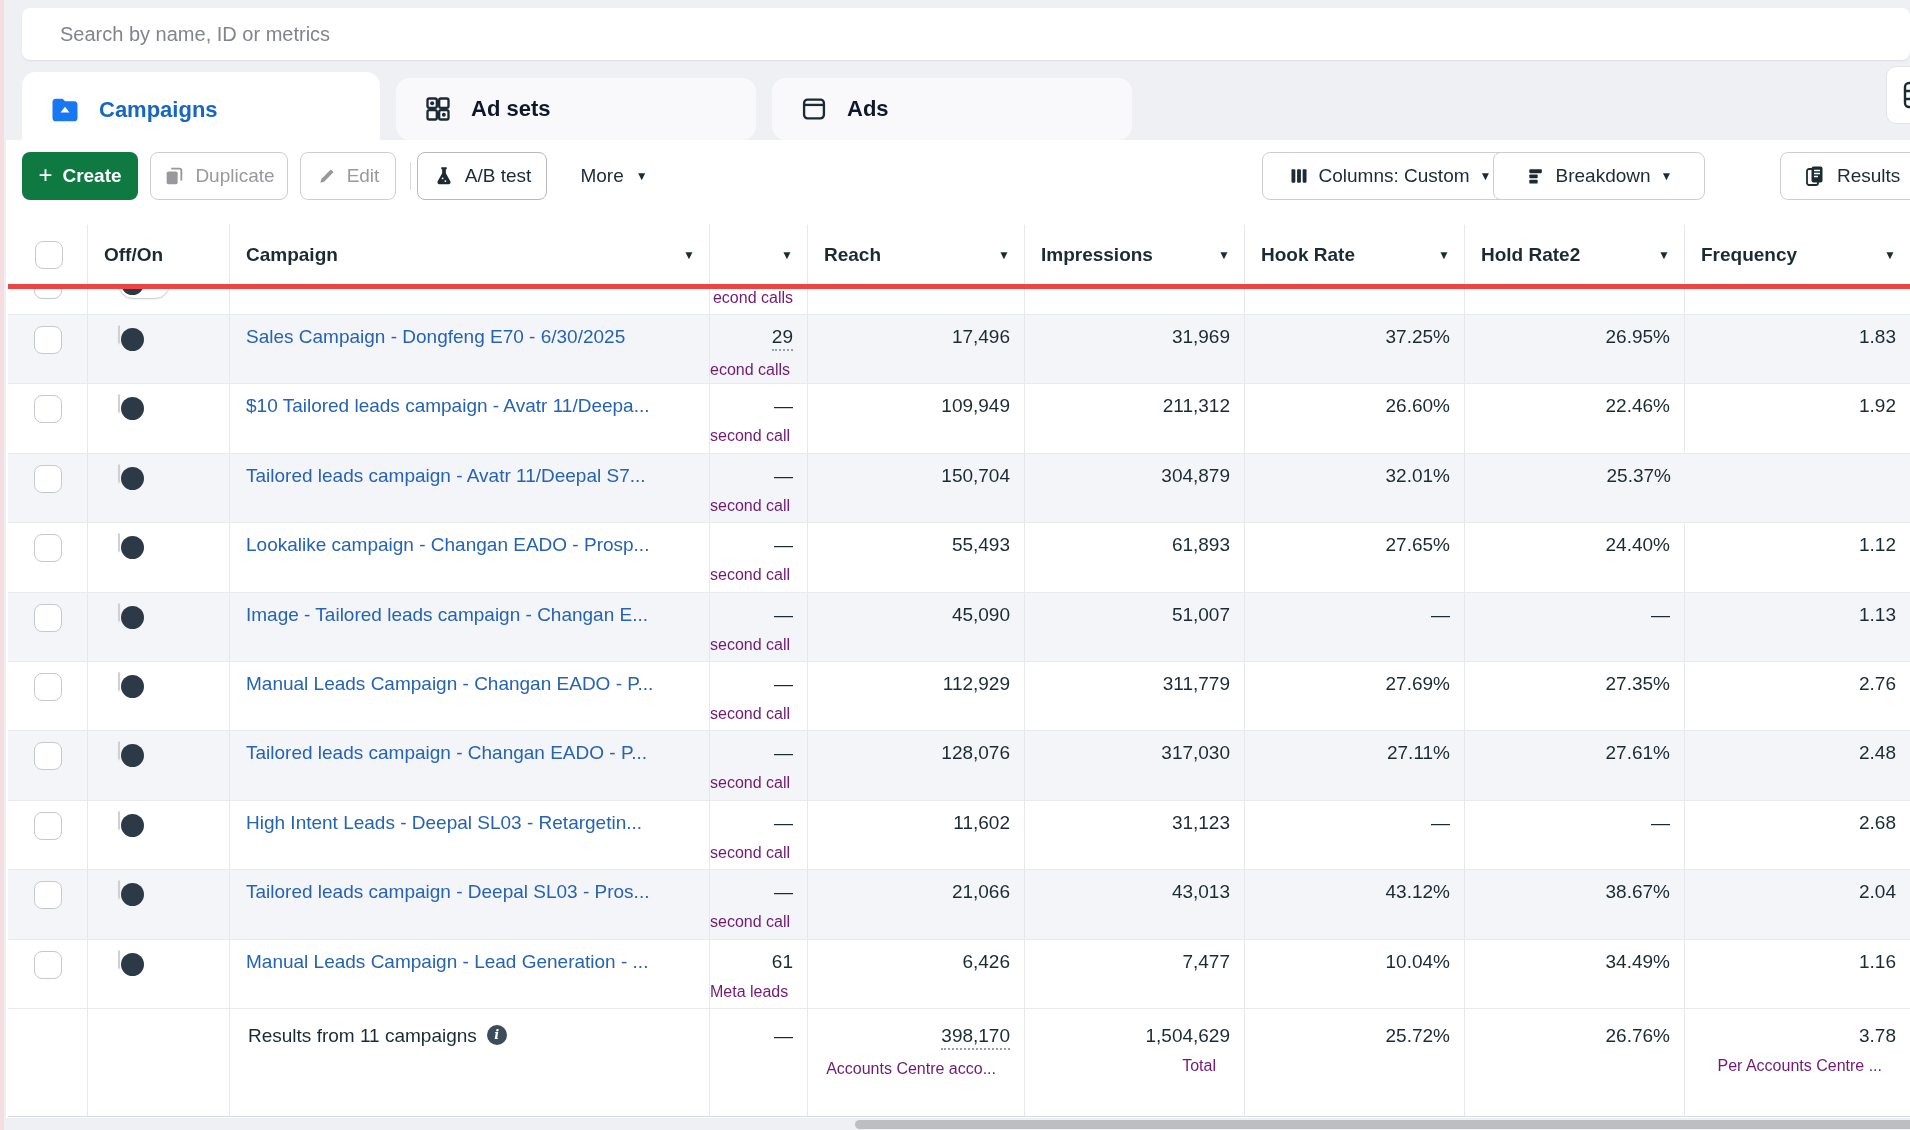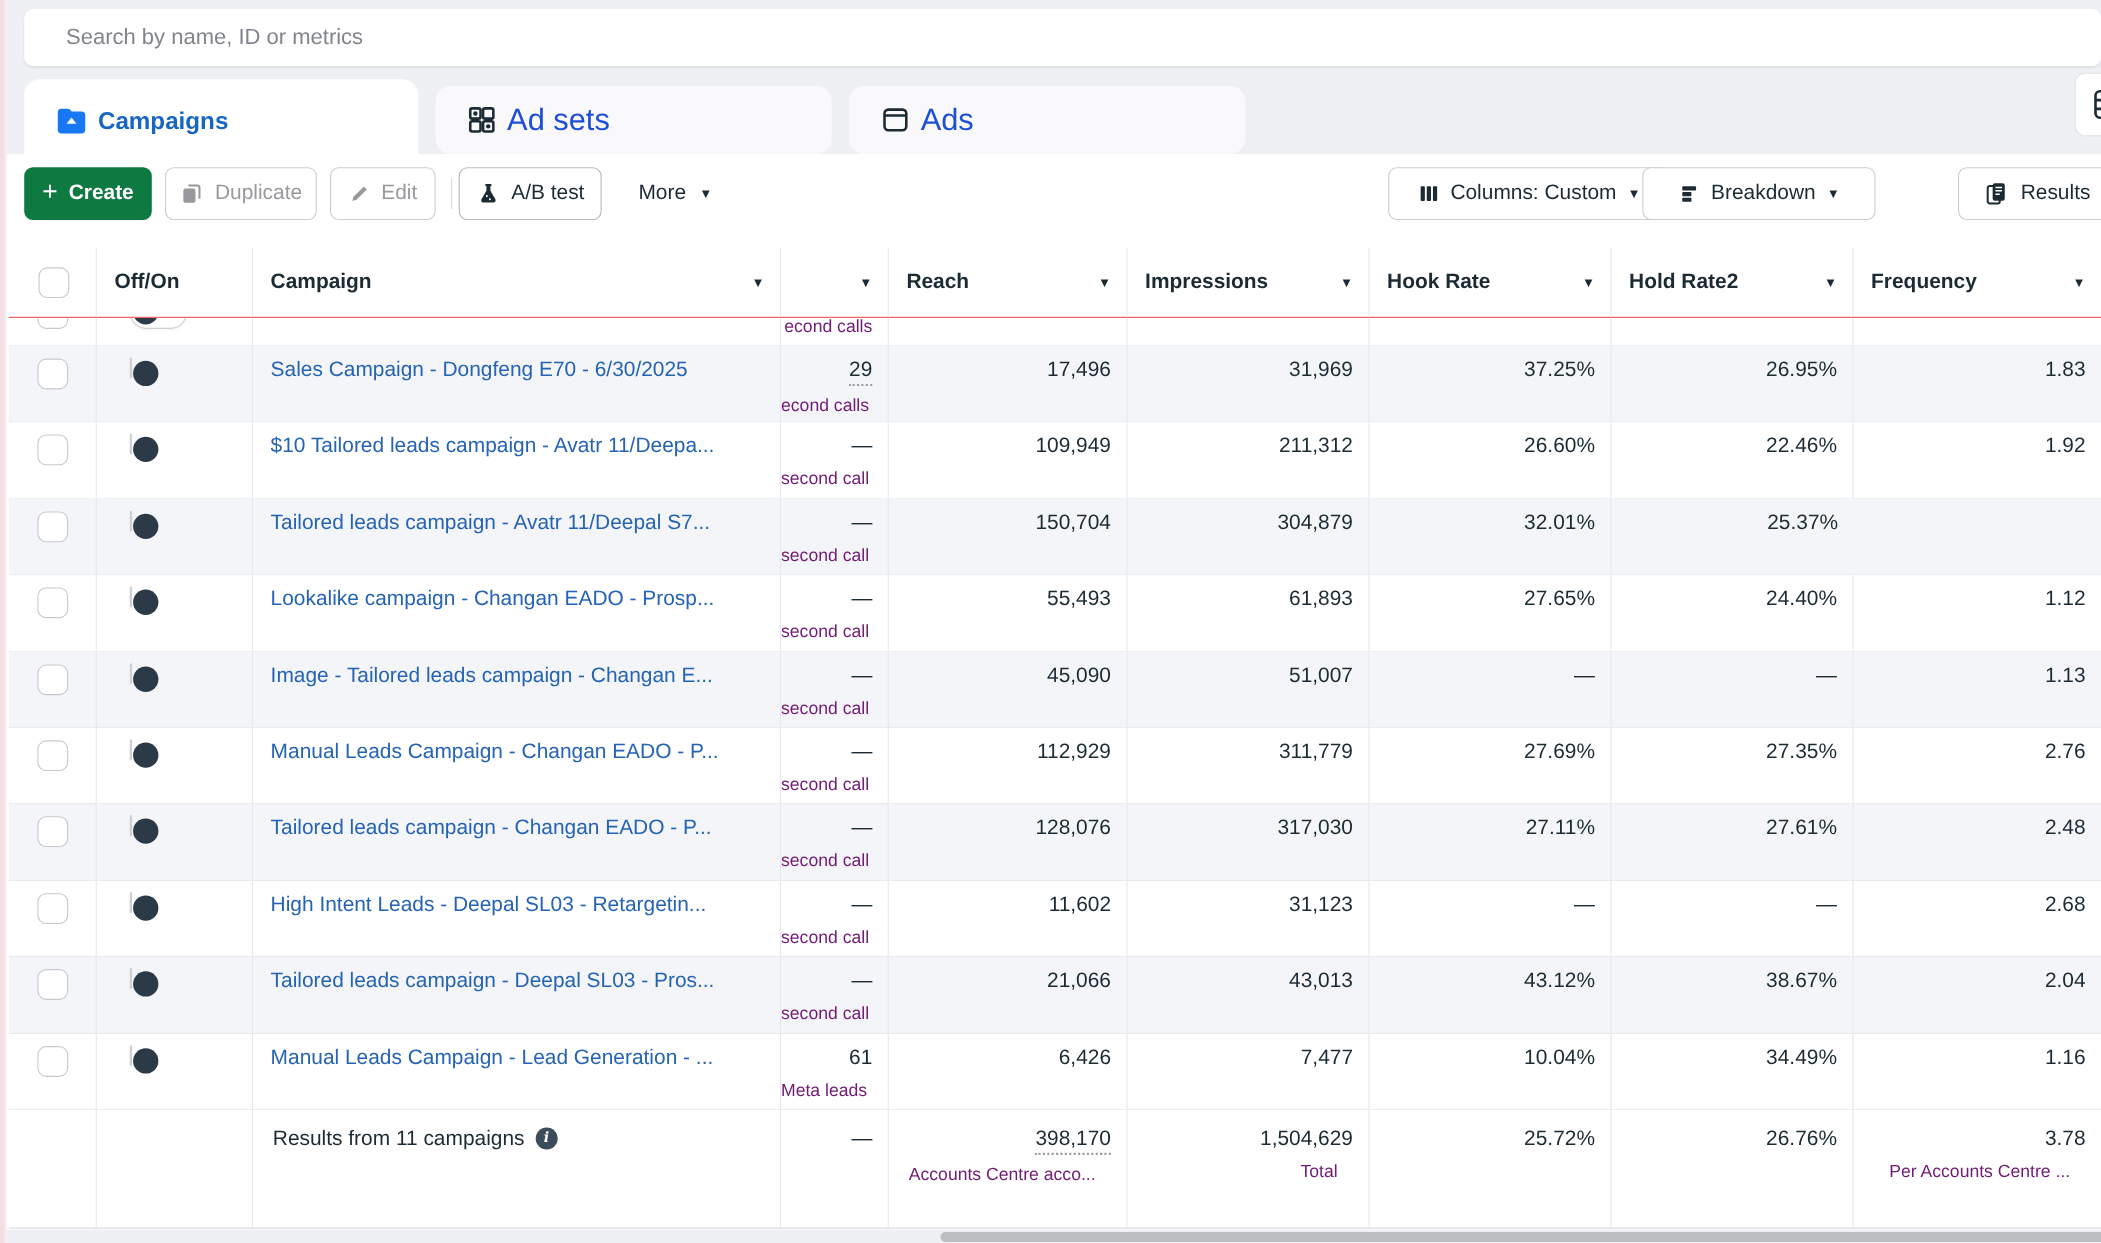--- a/index.html
+++ b/index.html
@@ -18,33 +18,33 @@
     background:#fff; border-radius:8px; box-shadow:0 1px 2px rgba(0,0,0,.08);
     display:flex; align-items:center; padding-left:38px; z-index:5;
   }
   .search-bar input {
     border:none; outline:none; width:90%; font-size:20px; color:#1c2b33;
     font-family:"Liberation Sans", sans-serif; background:transparent;
   }
   .search-bar input::placeholder { color:#81858b; }
 
   
-  .tab { position:absolute; display:flex; align-items:center; gap:9px; padding-left:28px; cursor:pointer; }
+  .tab { position:absolute; display:flex; align-items:center; gap:19px; padding-left:28px; cursor:pointer; }
   .tab-campaigns {
     left:22px; top:72px; width:358px; height:76px;
     background:#fff; border-radius:14px 14px 0 0; z-index:4;
   }
   .tab-campaigns .tab-label { color:#1766c2; font-weight:bold; font-size:22px; }
   .tab-inactive {
     top:78px; height:62px; width:360px;
     background:rgba(255,255,255,.62); border-radius:14px; z-index:2;
   }
   .tab-adsets { left:396px; }
   .tab-ads { left:772px; }
-  .tab-inactive .tab-label { color:#1d4ed8; font-weight:normal; font-size:28px; }
+  .tab-inactive .tab-label { color:#0f172a; font-weight:bold; font-size:22px; }
 
   .tr-mini-btn {
     position:absolute; left:1886px; top:66px; width:70px; height:58px;
     background:#fff; border:1px solid #e2e4e8; border-radius:10px; z-index:2;
     display:flex; align-items:center; padding-left:14px;
   }
 
   
   .panel { position:absolute; left:6px; right:0; top:140px; height:978px; background:#fff; z-index:3; }
 
@@ -70,21 +70,21 @@
 
   
   .table { position:absolute; left:2px; right:0; top:85px; }
   .grid-row {
     display:grid;
     grid-template-columns:80px 142px 480px 98px 217px 220px 220px 220px 225px;
   }
   .cell { border-right:1px solid #e6e8ec; position:relative; overflow:hidden; }
   .cell:last-child { border-right:none; }
 
-  .thead { height:64px; border-bottom:1px solid #ef4444; background:#fff; }
+  .thead { height:64px; border-bottom:5px solid #ef4444; background:#fff; }
   .thead .cell { display:flex; align-items:center; font-weight:bold; font-size:19px; padding:0 14px 0 16px; }
   .thead .sort { margin-left:auto; font-size:12px; color:#1c2b33; cursor:pointer; }
   .th-check { display:flex; align-items:center; justify-content:center; }
 
   .checkbox {
     width:28px; height:28px; border:1.5px solid #c6c9cd; border-radius:8px; background:#fff; cursor:pointer;
   }
   .toggle {
     width:52px; height:30px; border:1.5px solid #ced0d4; border-radius:15px; background:#fff;
     position:relative; cursor:pointer; box-shadow:0 1px 2px rgba(0,0,0,.06);

